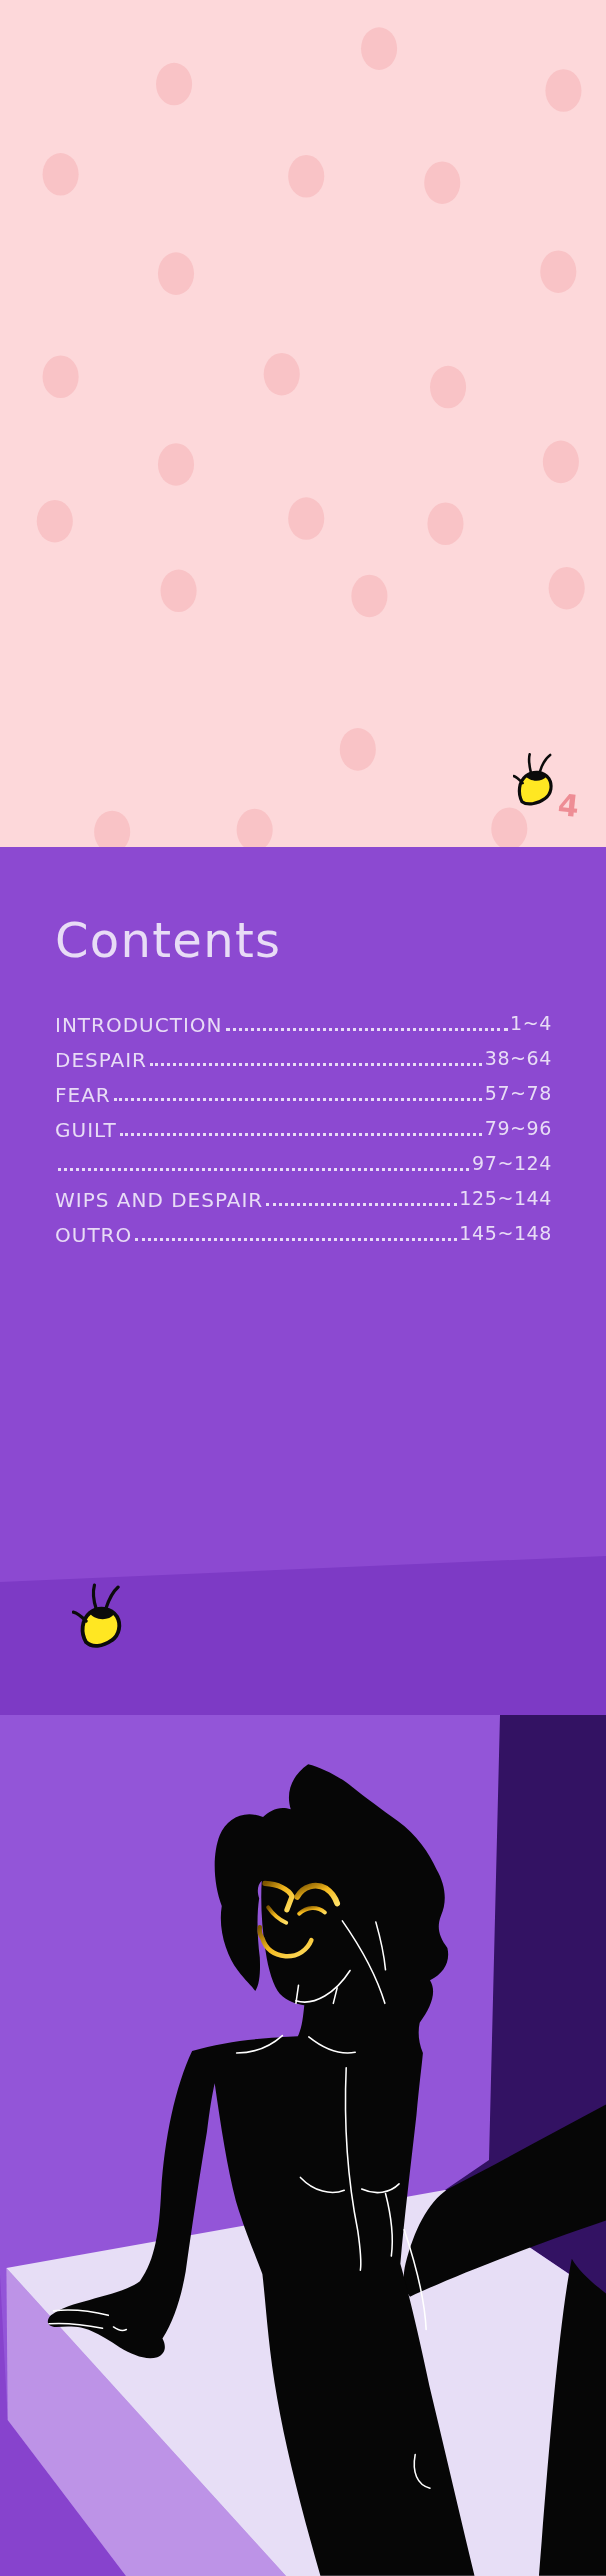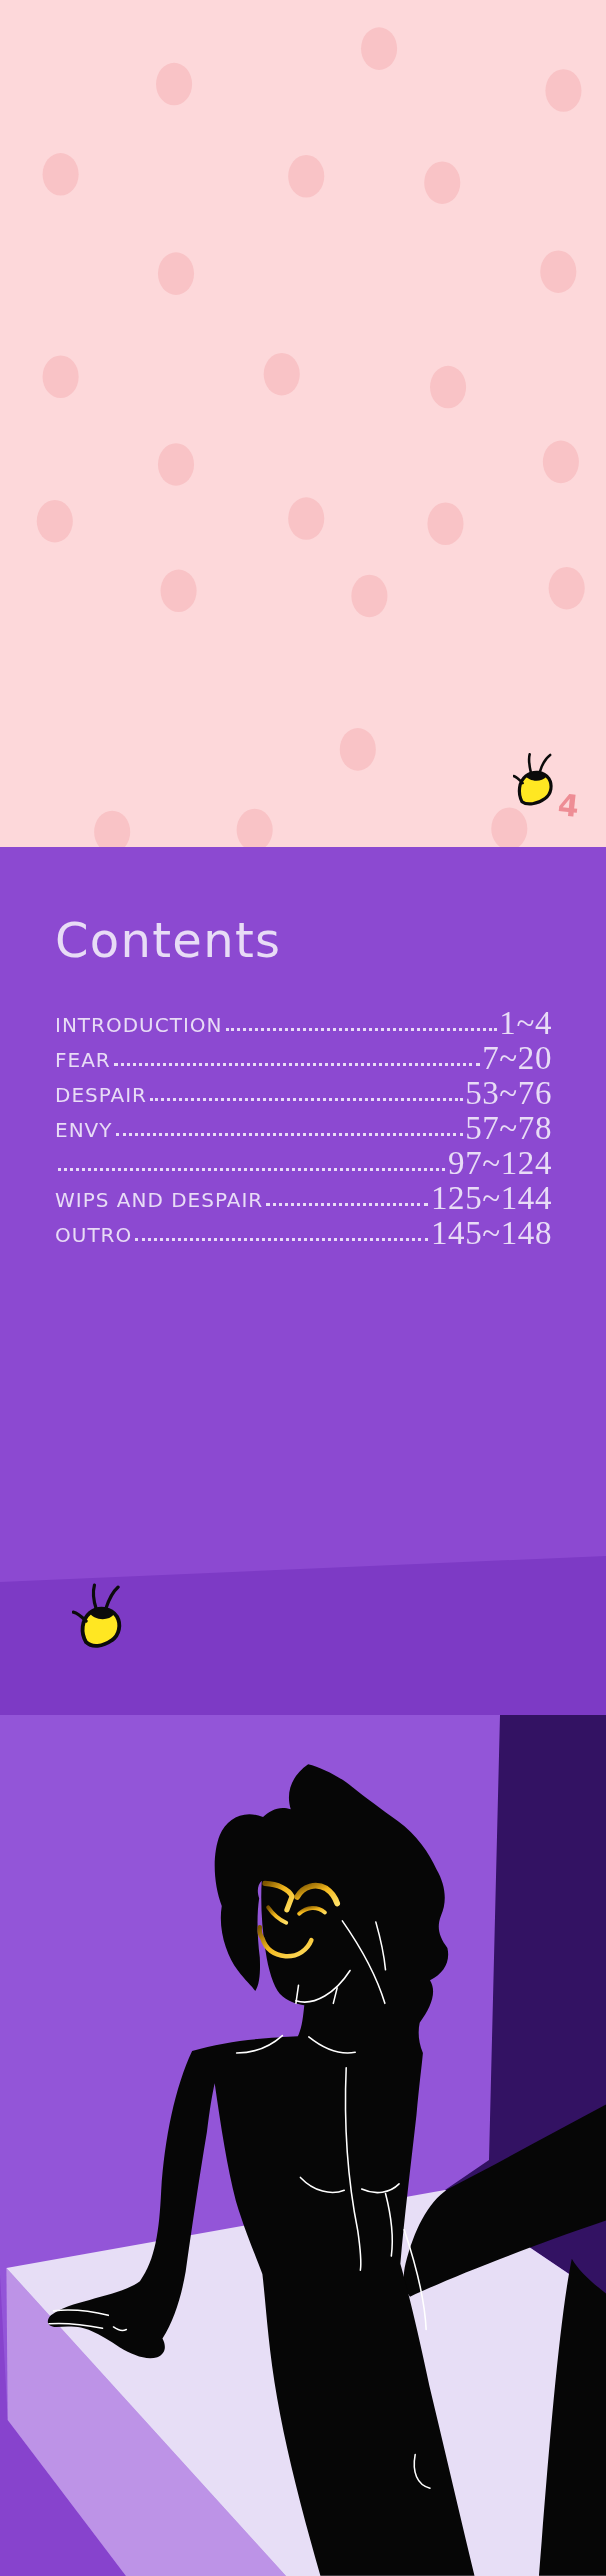--- a/index.html
+++ b/index.html
@@ -39,22 +39,22 @@
   .toc-row{display:flex;align-items:flex-end;height:35px;}
   .toc-label{
     color:var(--toc-text,#e8dcf6);font-size:20px;line-height:27px;
     letter-spacing:1px;white-space:nowrap;
   }
   .toc-leader{
     flex:1;border-bottom:3.2px dotted var(--toc-text,#e8dcf6);
     margin:0 2.6px 8.4px 3.2px;min-width:19.3px;
   }
   .toc-pages{
-    color:var(--toc-text,#e8dcf6);font-size:33px;line-height:32px;
-    letter-spacing:0.6px;white-space:nowrap;font-family:Liberation Serif, serif;
+    color:var(--toc-text,#e8dcf6);font-size:19px;line-height:32px;
+    letter-spacing:0.6px;white-space:nowrap;
   }
   #bee-doodle{position:absolute;left:72px;top:736px;}
   
   #scene-section{
     position:absolute;left:0;top:1715px;width:606px;height:861px;
     background:var(--wall,#9355d8);overflow:hidden;
   }
   #dark-wall{
     position:absolute;left:0;top:0;width:606px;height:861px;
     background:var(--dark-wall,#331263);
@@ -125,40 +125,40 @@
 
     <div id="contents-title">Contents</div>
 
     <div id="toc-list">
       <div class="toc-row">
         <span class="toc-label">INTRODUCTION</span>
         <span class="toc-leader"></span>
         <span class="toc-pages">1~4</span>
       </div>
 
+
+
+
+      <div class="toc-row">
+        <span class="toc-label">DESPAIR</span>
+        <span class="toc-leader"></span>
+        <span class="toc-pages">38~64</span>
+      </div>
+
       <div class="toc-row">
         <span class="toc-label">FEAR</span>
         <span class="toc-leader"></span>
-        <span class="toc-pages">7~20</span>
-      </div>
-
-
-
-      <div class="toc-row">
-        <span class="toc-label">DESPAIR</span>
-        <span class="toc-leader"></span>
-        <span class="toc-pages">53~76</span>
-      </div>
-
-      <div class="toc-row">
-        <span class="toc-label">ENVY</span>
-        <span class="toc-leader"></span>
         <span class="toc-pages">57~78</span>
       </div>
 
+      <div class="toc-row">
+        <span class="toc-label">GUILT</span>
+        <span class="toc-leader"></span>
+        <span class="toc-pages">79~96</span>
+      </div>
 
       <div class="toc-row">
         <span class="toc-leader"></span>
         <span class="toc-pages">97~124</span>
       </div>
 
       <div class="toc-row">
         <span class="toc-label">WIPS AND DESPAIR</span>
         <span class="toc-leader"></span>
         <span class="toc-pages">125~144</span>

